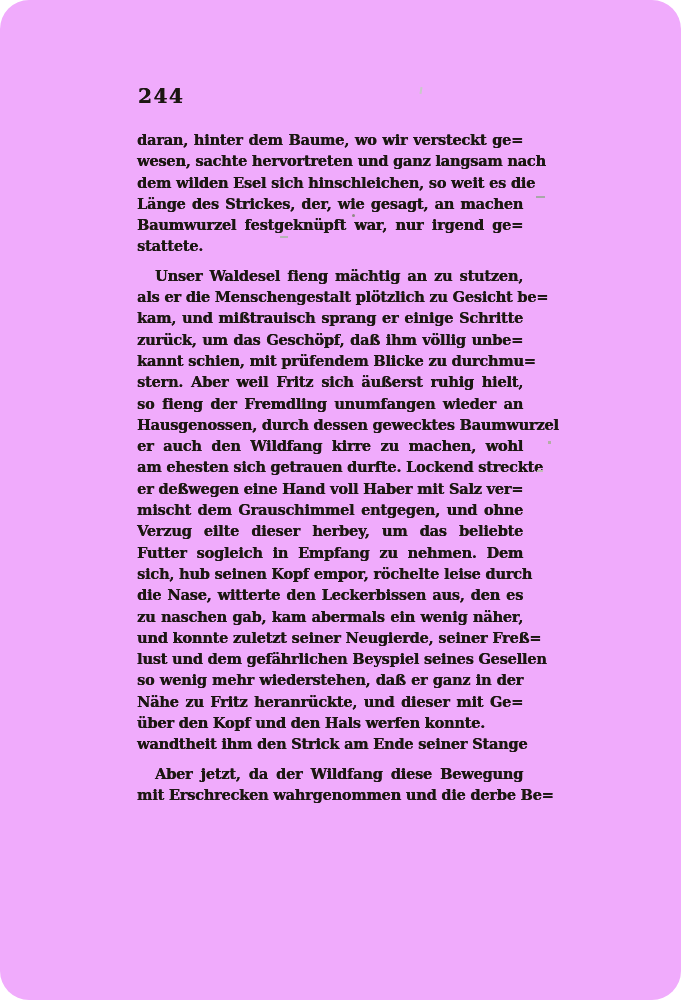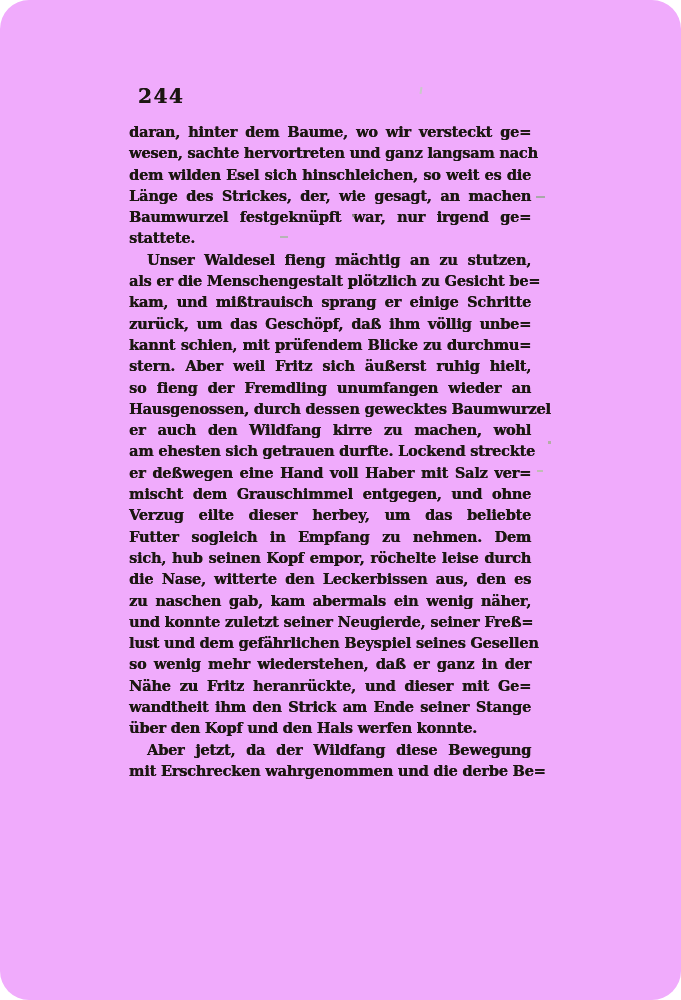--- a/index.html
+++ b/index.html
@@ -26,21 +26,21 @@
     letter-spacing: 1.5px;
     text-shadow: 0.3px 0 0 currentColor;
   }
   .text-block {
     position: absolute;
     left: 129px;
     top: 121px;
     width: 402px;
   }
   .paragraph {
-    margin: 0;
+    margin: 8px;
     padding: 0;
   }
   .line {
     height: 21.3px;
     line-height: 21.3px;
     font-size: 14.5px;
     font-weight: 700;
     letter-spacing: -0.2px;
     text-align: justify;
     text-align-last: justify;
@@ -88,22 +88,22 @@
         <div class="line">mischt dem Grauschimmel entgegen, und ohne</div>
         <div class="line">Verzug eilte dieser herbey, um das beliebte</div>
         <div class="line">Futter sogleich in Empfang zu nehmen. Dem</div>
         <div class="line">sich, hub seinen Kopf empor, röchelte leise durch</div>
         <div class="line">die Nase, witterte den Leckerbissen aus, den es</div>
         <div class="line">zu naschen gab, kam abermals ein wenig näher,</div>
         <div class="line">und konnte zuletzt seiner Neugierde, seiner Freß=</div>
         <div class="line">lust und dem gefährlichen Beyspiel seines Gesellen</div>
         <div class="line">so wenig mehr wiederstehen, daß er ganz in der</div>
         <div class="line">Nähe zu Fritz heranrückte, und dieser mit Ge=</div>
+        <div class="line flush">über den Kopf und den Hals werfen konnte.</div>
         <div class="line">wandtheit ihm den Strick am Ende seiner Stange</div>
-        <div class="line flush">über den Kopf und den Hals werfen konnte.</div>
       </div>
       <div class="paragraph">
         <div class="line indent">Aber jetzt, da der Wildfang diese Bewegung</div>
         <div class="line">mit Erschrecken wahrgenommen und die derbe Be=</div>
       </div>
     </div>
 
   <div class="speck a1"></div>
   <div class="speck a2"></div>
   <div class="speck a3"></div>

